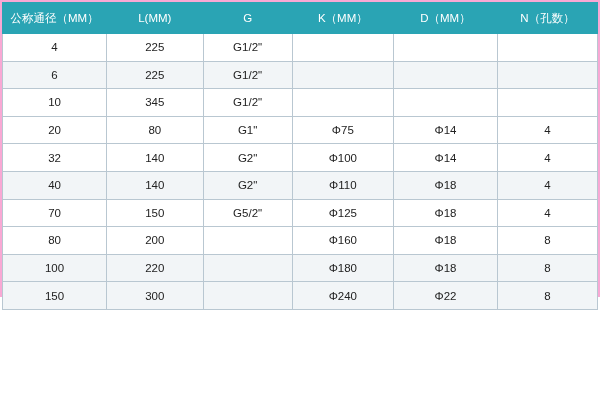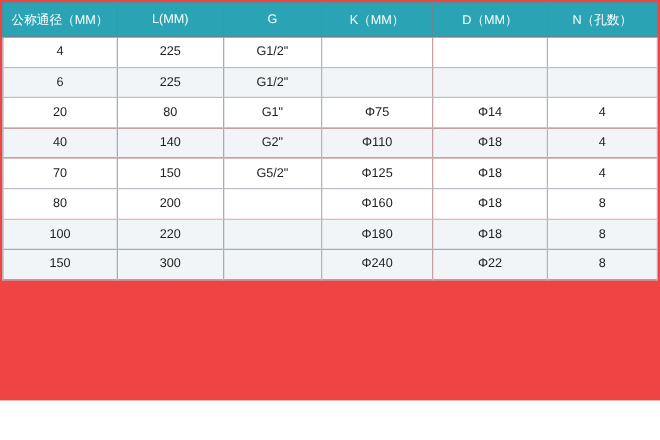--- a/index.html
+++ b/index.html
@@ -8,24 +8,24 @@
     background: #ffffff;
   }
   body {
     width: 600px;
     height: 400px;
     font-family: "Liberation Sans", "DejaVu Sans", sans-serif;
     -webkit-font-smoothing: antialiased;
   }
   .sheet {
     width: 600px;
-    height: 364px;
+    height: 297px;
     box-sizing: border-box;
     padding: 2px 2px 2px 2px;
-    background: #ef4444;
+    background: #f9a8d4;
   }
   table.spec {
     border-collapse: collapse;
     width: 596px;
     margin: 0 auto;
     table-layout: fixed;
   }
   table.spec th, table.spec td {
     border: 1px solid #b9c7d1;
     text-align: center;
@@ -92,24 +92,40 @@
       </tr>
       <tr class="odd">
         <td>6</td>
         <td>225</td>
         <td>G1/2"</td>
         <td></td>
         <td></td>
         <td></td>
       </tr>
       <tr class="even">
+        <td>10</td>
+        <td>345</td>
+        <td>G1/2"</td>
+        <td></td>
+        <td></td>
+        <td></td>
+      </tr>
+      <tr class="even">
         <td>20</td>
         <td>80</td>
         <td>G1"</td>
         <td>Φ75</td>
+        <td>Φ14</td>
+        <td>4</td>
+      </tr>
+      <tr class="even">
+        <td>32</td>
+        <td>140</td>
+        <td>G2"</td>
+        <td>Φ100</td>
         <td>Φ14</td>
         <td>4</td>
       </tr>
       <tr class="odd">
         <td>40</td>
         <td>140</td>
         <td>G2"</td>
         <td>Φ110</td>
         <td>Φ18</td>
         <td>4</td>

